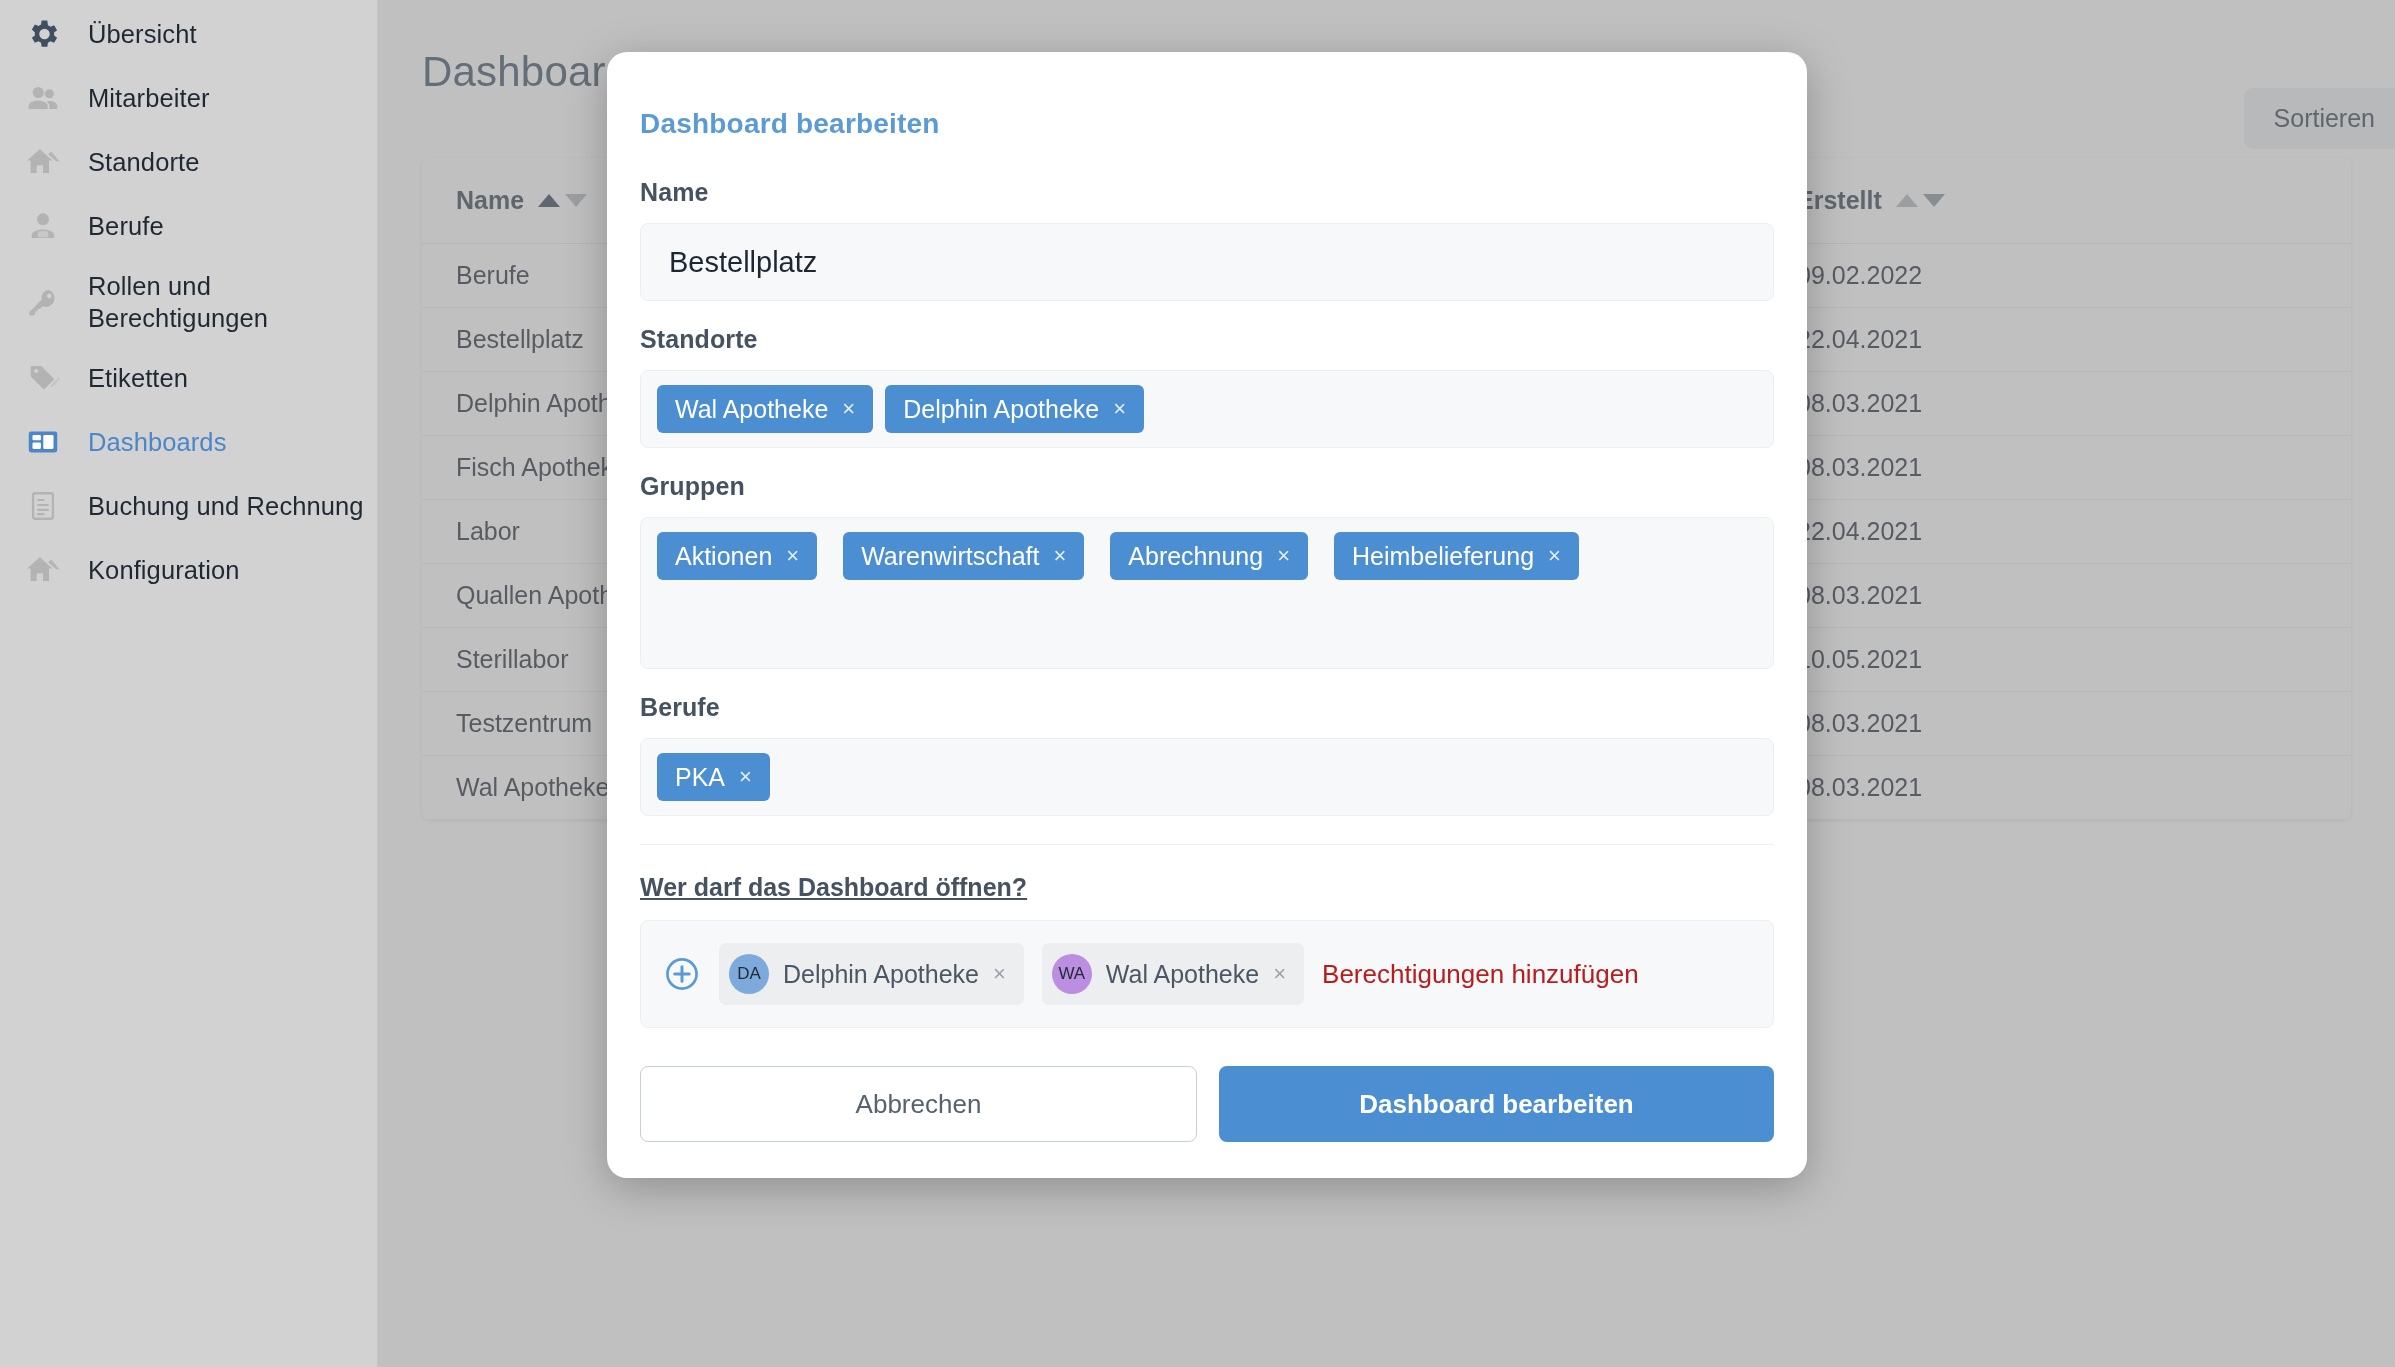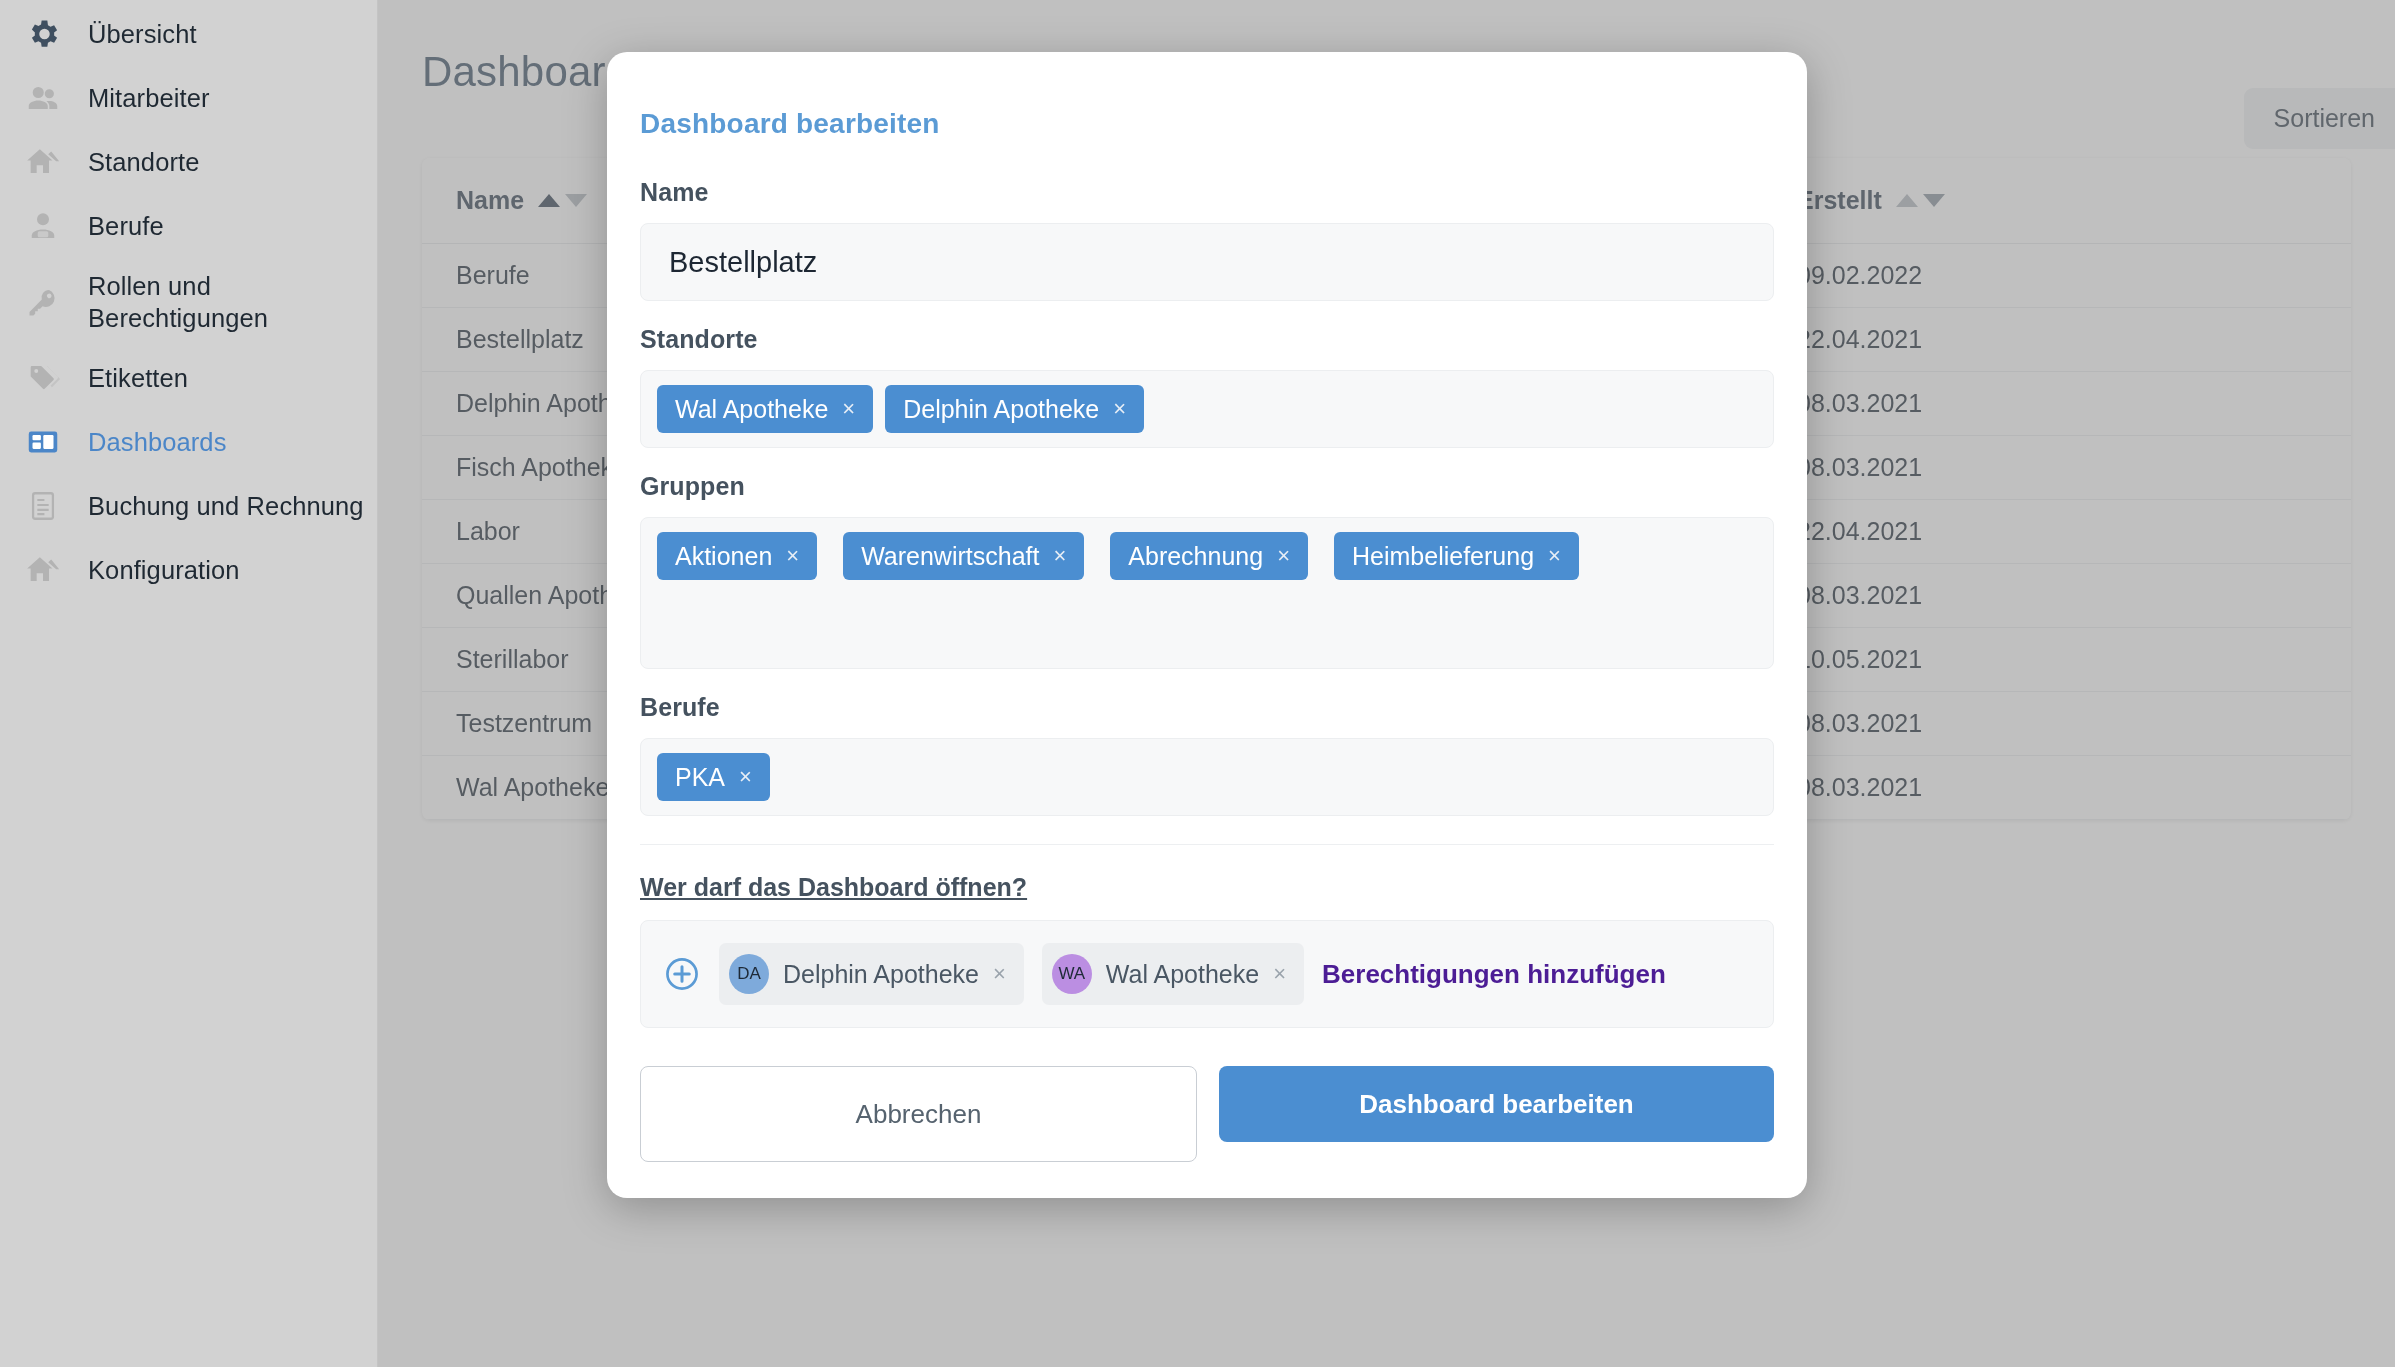--- a/index.html
+++ b/index.html
@@ -240,34 +240,33 @@
     border-radius: 50%;
     display: flex; align-items: center; justify-content: center;
     font-size: 17px; font-weight: normal;
     color: #1e2a38;
     flex: 0 0 40px;
   }
   .perm-name { font-size: 25px; color: #4a5764; }
   .perm-x { font-size: 22px; color: #9aa3ac; cursor: pointer; }
   #perm-placeholder {
     font-size: 26px;
-    color: #4c1d95;
+    color: #b91c1c;
     white-space: nowrap;
     flex: 0 0 auto;
-    font-weight: bold;
   }
 
   #modal-actions {
     display: flex;
     gap: 22px;
     margin-top: 38px;
   }
   #cancel-button {
     flex: 1 1 0;
-    height: 96px;
+    height: 76px;
     border: 1px solid #c9ced4;
     border-radius: 8px;
     background: #ffffff;
     color: #56636f;
     font-size: 26px;
     display: flex; align-items: center; justify-content: center;
     cursor: pointer;
     font-family: "Liberation Sans", sans-serif;
   }
   #submit-button {

